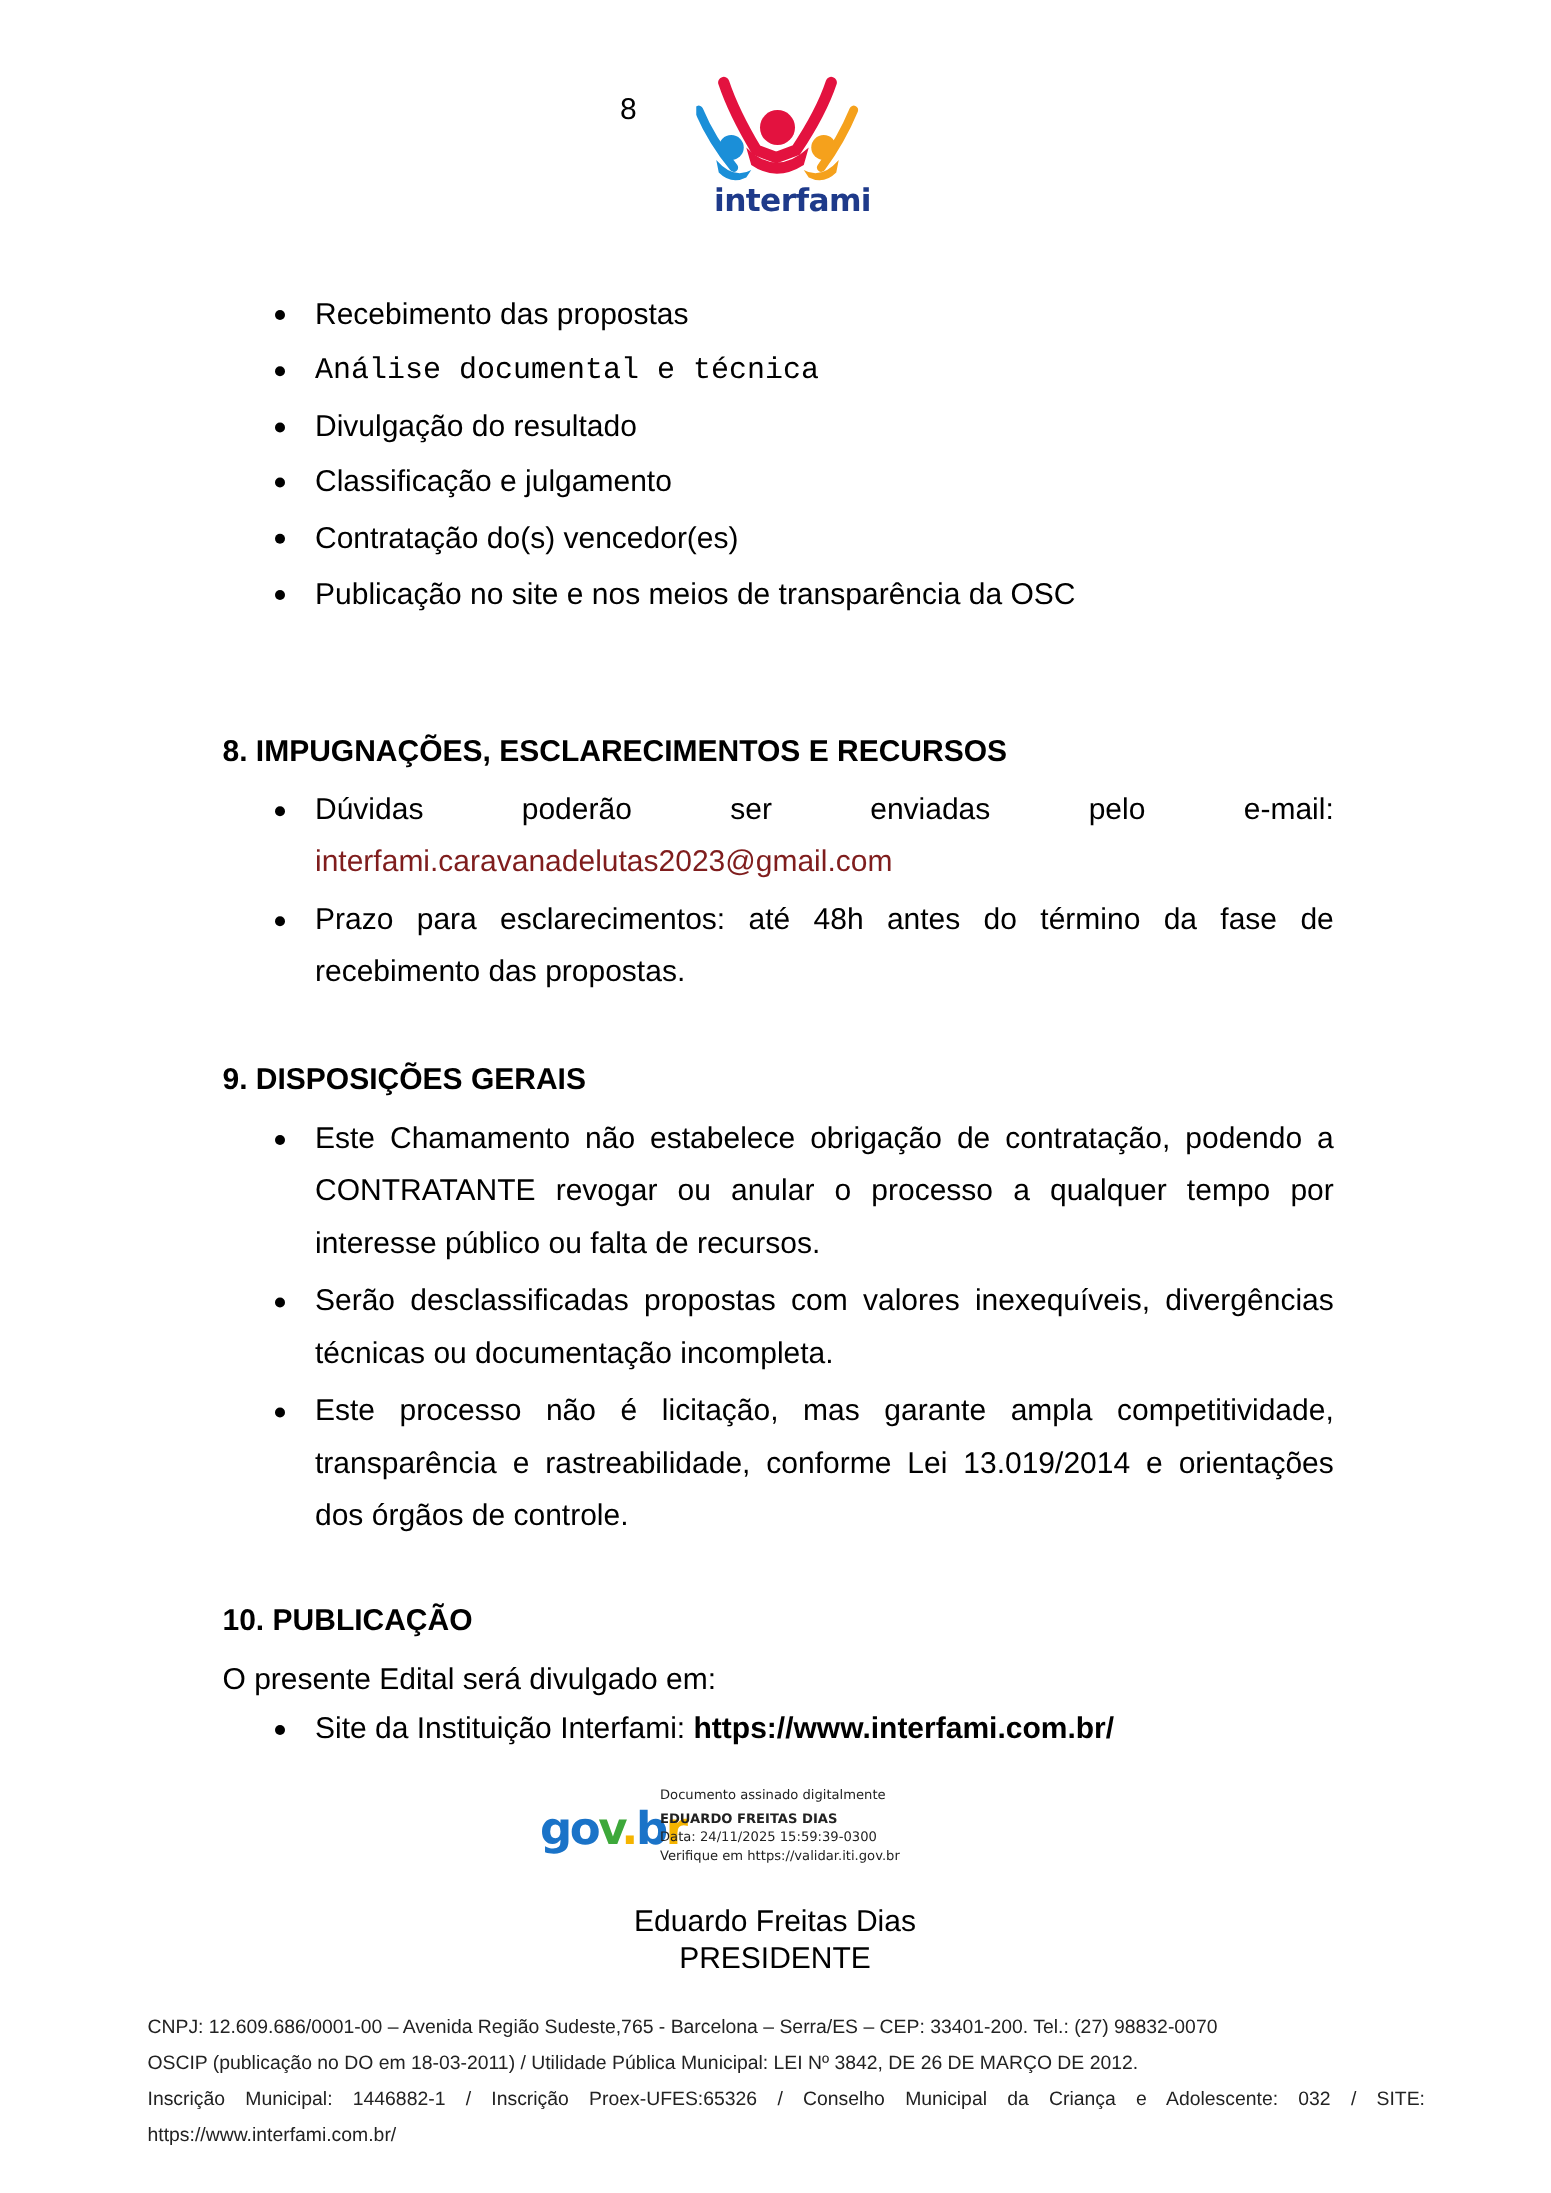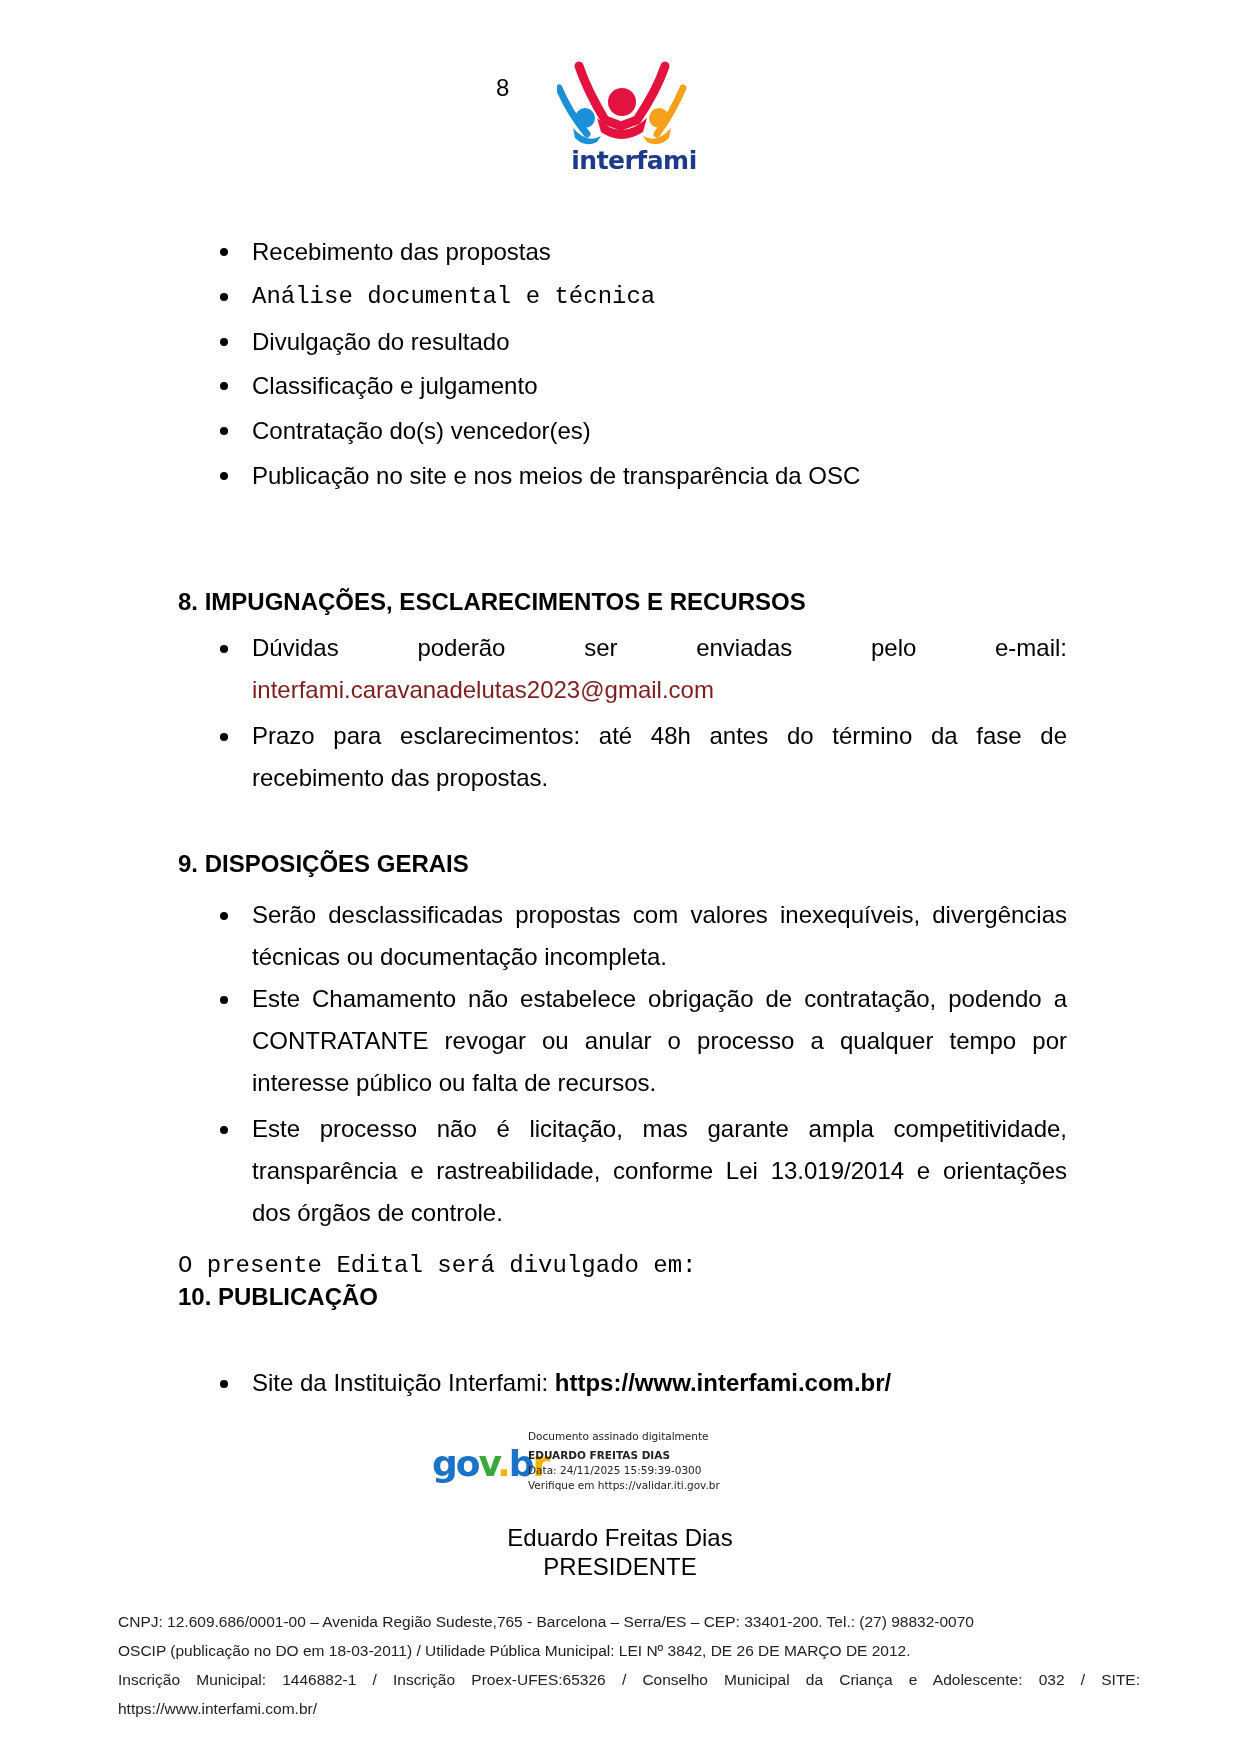--- a/index.html
+++ b/index.html
@@ -84,27 +84,27 @@
       <div><a style="color:#7f1d1d;text-decoration:none;">interfami.caravanadelutas2023@gmail.com</a></div>
     </li>
     <li class="bullet-item" style="margin-top:4px;">
       <span class="dot"></span>
       <span>Prazo para esclarecimentos: até 48h antes do término da fase de recebimento das propostas.</span>
     </li>
   </ul>
 
   <div class="heading" style="top:850px;">9. DISPOSIÇÕES GERAIS</div>
   <ul class="bullet-list" style="top:890px;">
+    <li class="bullet-item"><span class="dot"></span><span>Este Chamamento não estabelece obrigação de contratação, podendo a CONTRATANTE revogar ou anular o processo a qualquer tempo por interesse público ou falta de recursos.</span></li>
     <li class="bullet-item" style="margin-top:4px;"><span class="dot"></span><span>Serão desclassificadas propostas com valores inexequíveis, divergências técnicas ou documentação incompleta.</span></li>
-    <li class="bullet-item"><span class="dot"></span><span>Este Chamamento não estabelece obrigação de contratação, podendo a CONTRATANTE revogar ou anular o processo a qualquer tempo por interesse público ou falta de recursos.</span></li>
     <li class="bullet-item" style="margin-top:4px;"><span class="dot"></span><span>Este processo não é licitação, mas garante ampla competitividade, transparência e rastreabilidade, conforme Lei 13.019/2014 e orientações dos órgãos de controle.</span></li>
   </ul>
 
   <div class="heading" style="top:1283px;">10. PUBLICAÇÃO</div>
-  <div class="plain" style="top:1252px;font-family:Liberation Mono, monospace;">O presente Edital será divulgado em:</div>
+  <div class="plain" style="top:1330px;">O presente Edital será divulgado em:</div>
   <ul class="bullet-list" style="top:1362px;">
     <li class="bullet-item">
       <span class="dot"></span>
       <span>Site da Instituição Interfami: </span><a class="bold" style="color:#000;text-decoration:none;">https://www.interfami.com.br/</a>
     </li>
   </ul>
 </div>
 
 <div class="govbr">
   <div class="govbr-logo">

